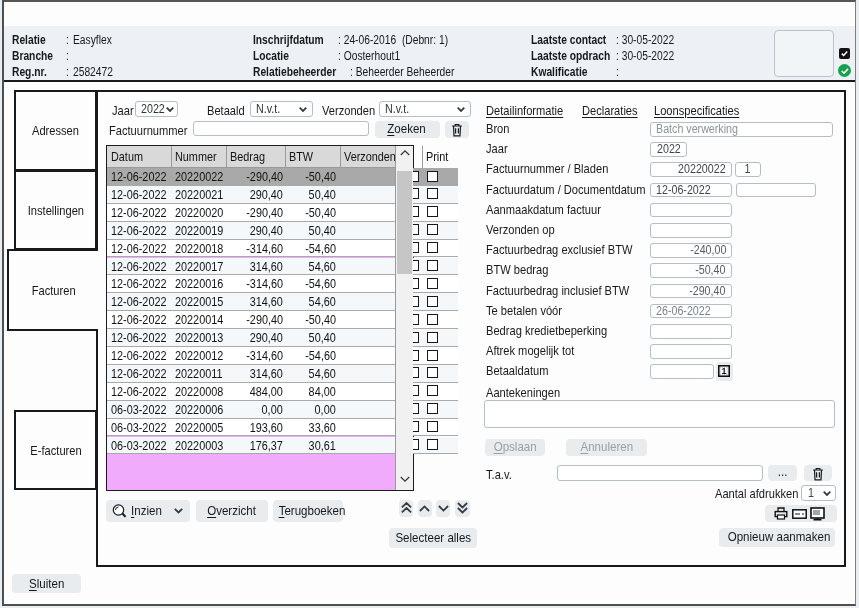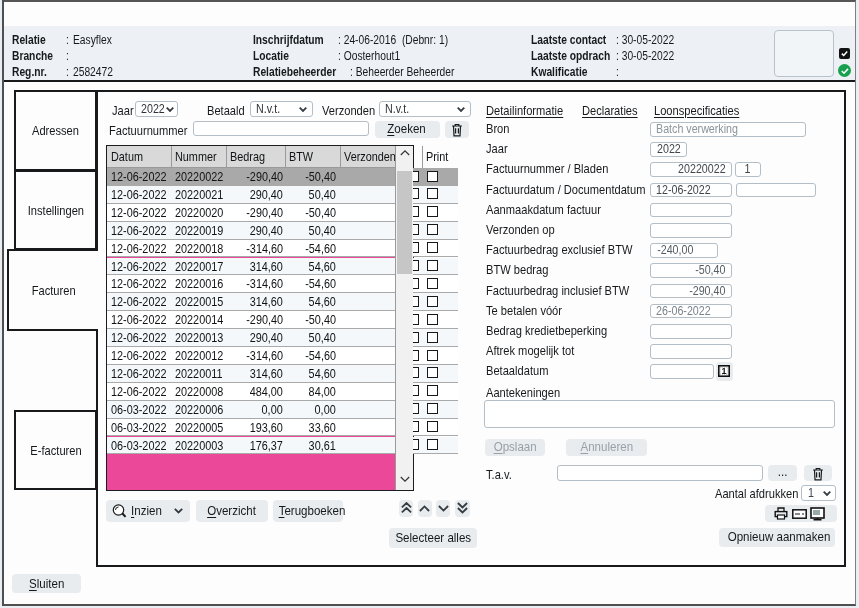--- a/index.html
+++ b/index.html
@@ -88,21 +88,21 @@
  <div class="inp" style="left:377px;top:99px;width:92px;height:16px;line-height:14px;color:#2e3338;padding-left:5px"><span class="sx">N.v.t.</span><svg style="position:absolute;right:5px;top:5px" width="8" height="5" viewBox="0 0 8 5">
         <path d="M.7.7 4 4 7.3.7" class="chev" stroke-width="1.3"></path>
       </svg></div>
  <div class="lbl" style="left:107px;top:121px">Factuurnummer</div>
  <div class="inp" style="left:191px;top:118.5px;width:176px;height:15.5px"></div>
  <div class="btn" style="left:372.5px;top:119px;width:65px;height:16.5px;line-height:16.5px"><span class="sxc"><u>Z</u>oeken</span></div>
  <div class="btn" style="left:442.5px;top:119px;width:24.5px;height:16.5px"><svg style="margin-top:1.5px" width="12" height="14" viewBox="0 0 12 14">
         <path d="M1.1 3h9.8M4.2 3V1.5h3.6V3M2.5 3l.5 9.8h6l.5-9.8M4.6 5.2v5.4M7.4 5.2v5.4" stroke="#17191b" stroke-width="1.2" fill="none"></path>
       </svg></div>
 
- <div id="tbl" style="position:absolute;left:104px;top:142.5px;width:308px;height:346px;border:1.5px solid #1a1c1e;background:#ec4899">
+ <div id="tbl" style="position:absolute;left:104px;top:142.5px;width:308px;height:346px;border:1.5px solid #1a1c1e;background:#f0abfc">
   <div style="position:absolute;left:0;top:0;width:100%;height:22px;background:#d9d9d9;border-bottom:1px solid #9a9a9a">
    <span class="cell" style="left:4px;top:4px">Datum</span>
    <span class="cell" style="left:68px;top:4px">Nummer</span>
    <span class="cell" style="left:123px;top:4px">Bedrag</span>
    <span class="cell" style="left:182px;top:4px">BTW</span>
    <span class="cell" style="left:237px;top:4px">Verzonden</span>
    <span class="cell" style="left:299px;top:4px">B</span>
    <span class="cell" style="left:319px;top:4px">Print</span>
   </div>
   <div id="hsep">
@@ -285,29 +285,29 @@
  <div class="lbl" style="left:484px;top:241.2px;height:14.5px;line-height:14.5px">Factuurbedrag exclusief BTW</div>
  <div class="lbl" style="left:484px;top:261.4px;height:14.5px;line-height:14.5px">BTW bedrag</div>
  <div class="lbl" style="left:484px;top:281.6px;height:14.5px;line-height:14.5px">Factuurbedrag inclusief BTW</div>
  <div class="lbl" style="left:484px;top:301.8px;height:14.5px;line-height:14.5px">Te betalen vóór</div>
  <div class="lbl" style="left:484px;top:322.0px;height:14.5px;line-height:14.5px">Bedrag kredietbeperking</div>
  <div class="lbl" style="left:484px;top:342.2px;height:14.5px;line-height:14.5px">Aftrek mogelijk tot</div>
  <div class="lbl" style="left:484px;top:362.4px;height:14.5px;line-height:14.5px">Betaaldatum</div>
  <div class="lbl" style="left:484px;top:102px;height:13px;line-height:13px"><u>Detailinformatie</u></div>
  <div class="lbl" style="left:580px;top:102px;height:13px;line-height:13px"><u>Declaraties</u></div>
  <div class="lbl" style="left:652px;top:102px;height:13px;line-height:13px"><u>Loonspecificaties</u></div>
- <div class="inp" style="left:648px;top:120px;width:156px;height:14.5px;line-height:12.5px;padding-left:5px;color:#8a949b"><span class="sx">Batch verwerking</span></div>
+ <div class="inp" style="left:648px;top:120px;width:183px;height:14.5px;line-height:12.5px;padding-left:5px;color:#8a949b"><span class="sx">Batch verwerking</span></div>
  <div class="inp" style="left:648px;top:140.2px;width:37px;height:14.5px;line-height:12.5px;text-align:center;color:#3f464c"><span class="sxc">2022</span></div>
  <div class="inp" style="left:648px;top:160.4px;width:81.5px;height:14.5px;line-height:12.5px;text-align:right;padding-right:5px;color:#3f464c"><span class="sxr">20220022</span></div>
  <div class="inp" style="left:732.5px;top:160.4px;width:26px;height:14.5px;line-height:12.5px;text-align:center;color:#3f464c"><span class="sxc">1</span></div>
  <div class="inp" style="left:647.5px;top:180.6px;width:82px;height:14.5px;line-height:12.5px;padding-left:5px;color:#3f464c"><span class="sx">12-06-2022</span></div>
  <div class="inp" style="left:734px;top:180.6px;width:80px;height:14.5px"></div>
  <div class="inp" style="left:648px;top:200.8px;width:81.5px;height:14.5px"></div>
  <div class="inp" style="left:648px;top:221px;width:81.5px;height:14.5px"></div>
- <div class="inp" style="left:648px;top:241.2px;width:68px;height:14.5px;line-height:12.5px;color:#555e64"><span class="sxr">-240,00</span></div>
+ <div class="inp" style="left:648px;top:241.2px;width:82px;height:14.5px;line-height:12.5px;text-align:right;padding-right:5px;color:#555e64"><span class="sxr">-240,00</span></div>
  <div class="inp" style="left:648px;top:261.4px;width:81.5px;height:14.5px;line-height:12.5px;text-align:right;padding-right:5px;color:#555e64"><span class="sxr">-50,40</span></div>
  <div class="inp" style="left:648px;top:281.6px;width:81.5px;height:14.5px;line-height:12.5px;text-align:right;padding-right:5px;color:#555e64"><span class="sxr">-290,40</span></div>
  <div class="inp" style="left:648px;top:301.8px;width:81.5px;height:14.5px;line-height:12.5px;padding-left:5px;color:#79838b"><span class="sx">26-06-2022</span></div>
  <div class="inp" style="left:648px;top:322px;width:81.5px;height:14.5px"></div>
  <div class="inp" style="left:648px;top:342.2px;width:81.5px;height:14.5px"></div>
  <div class="inp" style="left:648px;top:362.4px;width:63.5px;height:14.5px"></div>
  <div class="btn" style="left:713.5px;top:359.5px;width:17px;height:19px"><svg style="margin-top:3px" width="12" height="12" viewBox="0 0 12 12">
         <rect x=".8" y=".8" width="10.4" height="10.4" fill="#fff" stroke="#111" stroke-width="1.6"></rect>
         <rect x="2.2" y="2.2" width="7.6" height="7.6" fill="none" stroke="#888" stroke-width=".7" stroke-dasharray="1 1"></rect>
         <text x="6" y="9.3" font-size="9" font-weight="bold" fill="#111" text-anchor="middle" font-family="Liberation Sans">1</text>

